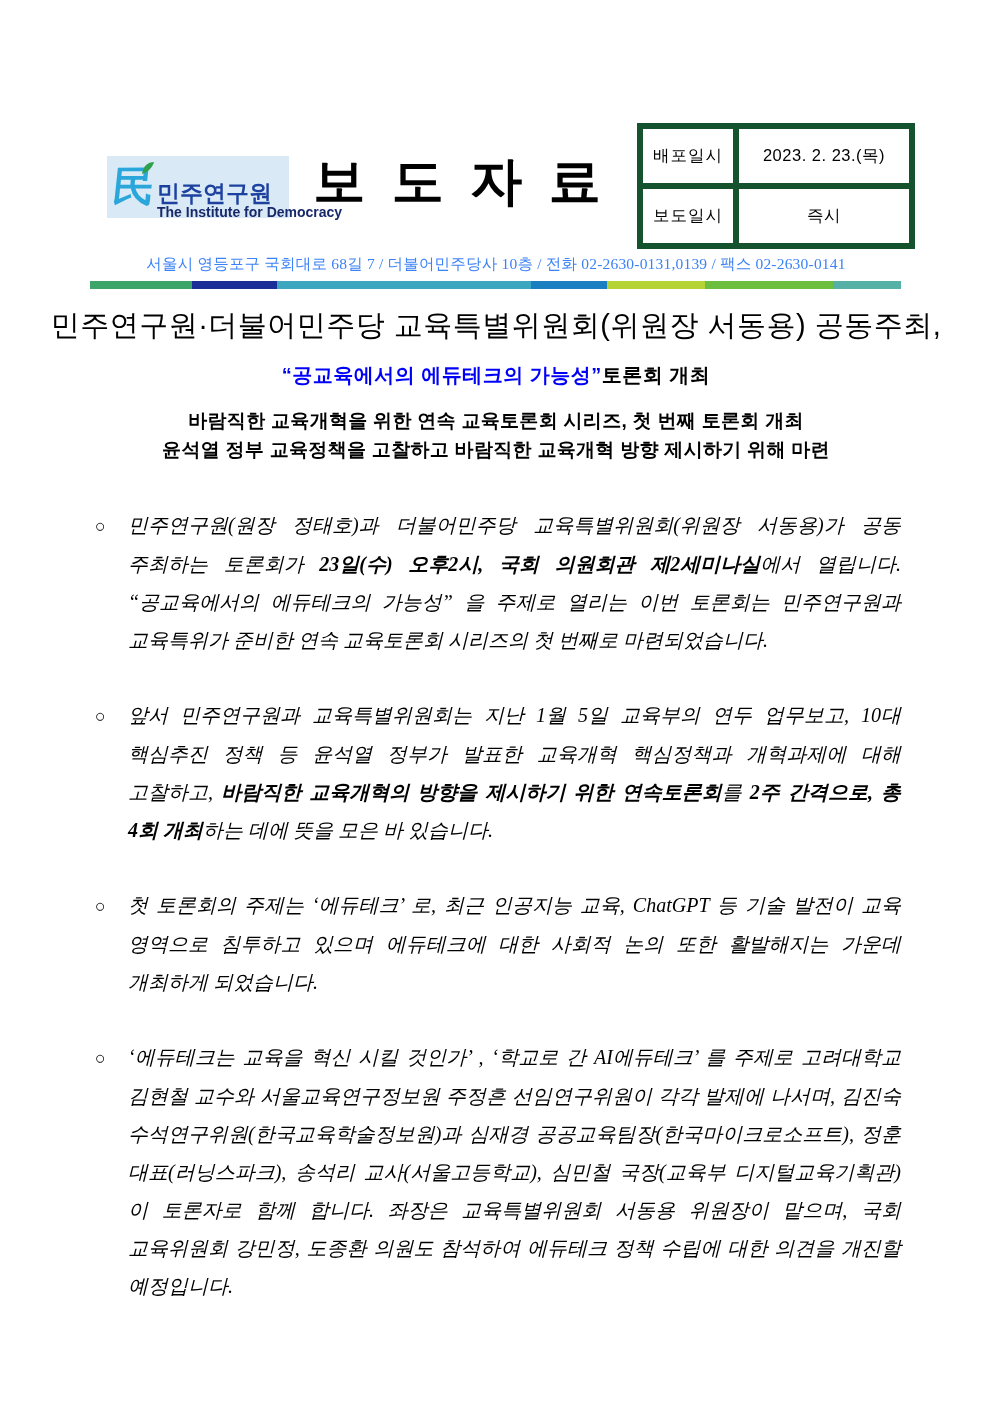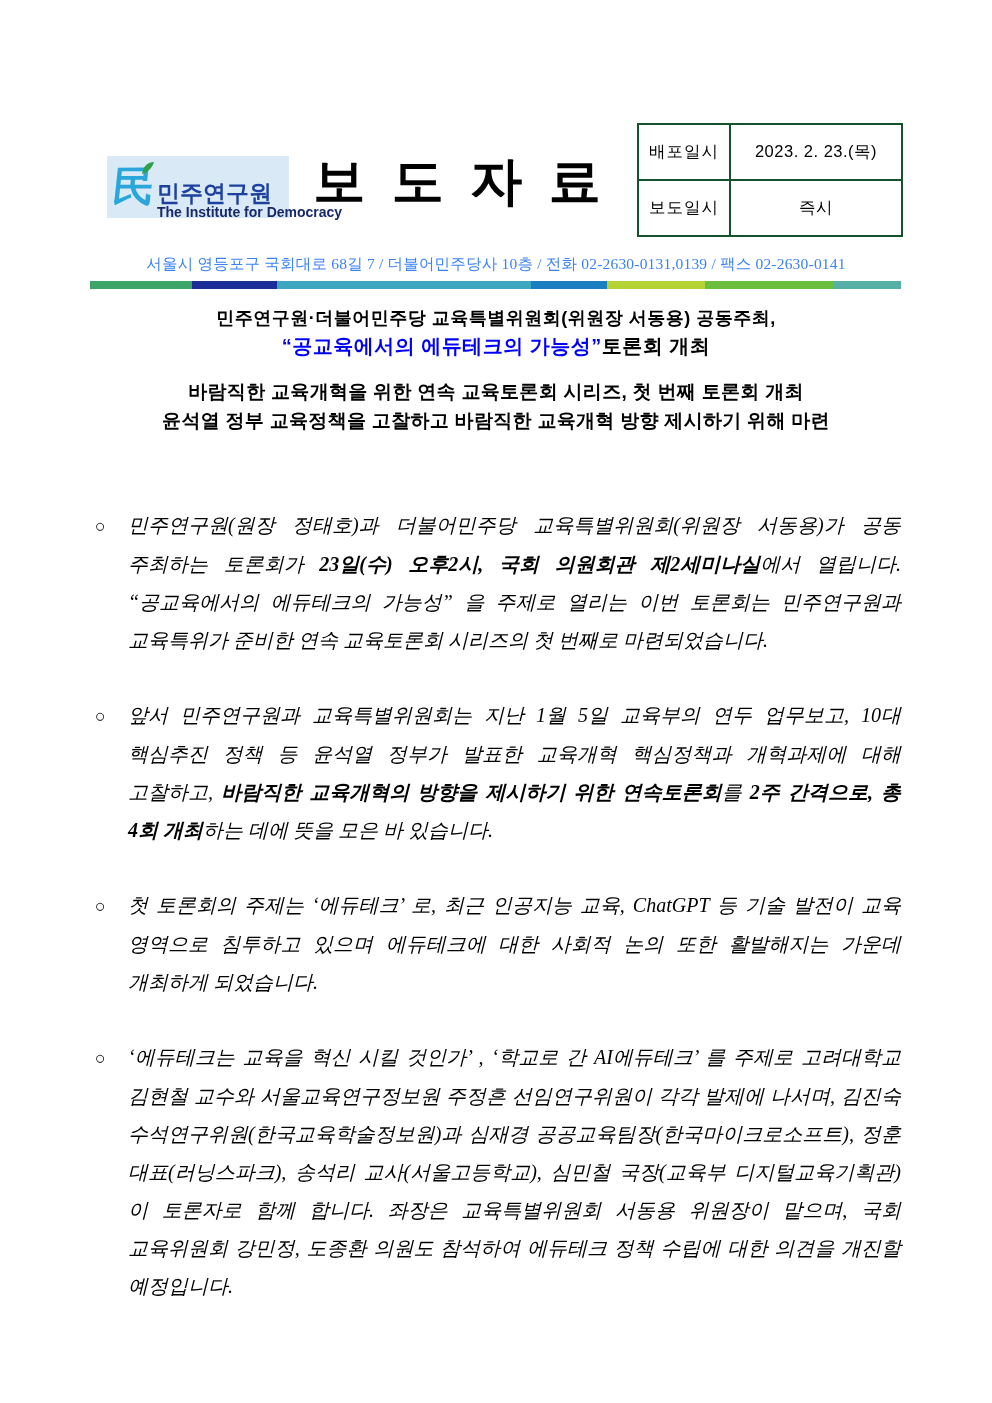--- a/index.html
+++ b/index.html
@@ -43,21 +43,21 @@
     font-size: 52px; font-weight: 800; letter-spacing: 6px;
     white-space: nowrap; color: #000;
   }
 
   .info-table {
     position: absolute; left: 637px; top: 123px;
     border-collapse: collapse;
     font-family: "Liberation Sans", "DejaVu Sans", sans-serif;
   }
   .info-table td {
-    border: 2px solid #14532d;
+    border: 6px solid #14532d;
     height: 52px; text-align: center; vertical-align: middle;
     font-size: 16.5px;
   }
   .info-table td.label { width: 88px; letter-spacing: 1px; }
   .info-table td.value { width: 168px; letter-spacing: 0.5px; }
 
   
   .address {
     position: absolute; top: 254px; left: 0; width: 100%;
     text-align: center; font-size: 15.5px; letter-spacing: 0.2px;
@@ -68,21 +68,21 @@
     display: flex;
   }
   .divider span { display: block; height: 100%; }
 
   
   .titles {
     position: absolute; top: 306px; left: 0; width: 100%;
     text-align: center;
     font-family: "Liberation Sans", "DejaVu Sans", sans-serif;
   }
-  .headline-1 { font-size: 18px; font-weight: 700; letter-spacing: 0.5px; margin-bottom: 3px; }
+  .headline-1 { font-size: 29px; font-weight: 400; letter-spacing: 0.5px; margin-bottom: 16px; }
   .headline-2 { font-size: 20px;  font-weight: 800; letter-spacing: 0.5px; margin-bottom: 17px; }
   .headline-2 .hl {  }
   .subtitle   { font-size: 19px;  font-weight: 800; line-height: 29px; letter-spacing: 0.3px; }
 
   
   .body-wrap {
     position: absolute; top: 506px; left: 95px; width: 806px;
   }
   .body-wrap p {
     margin: 0 0 37px 0;

